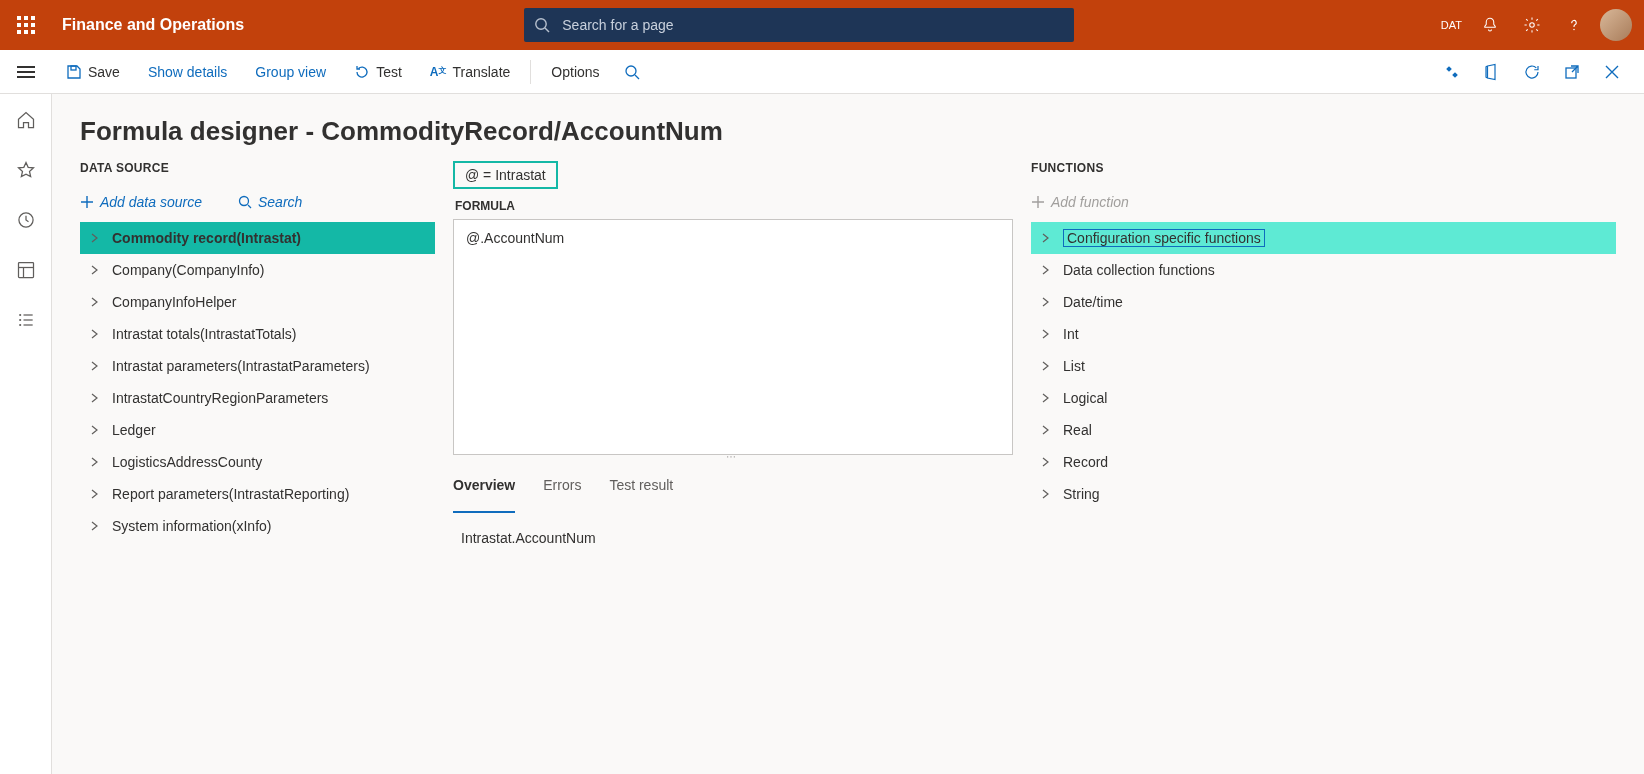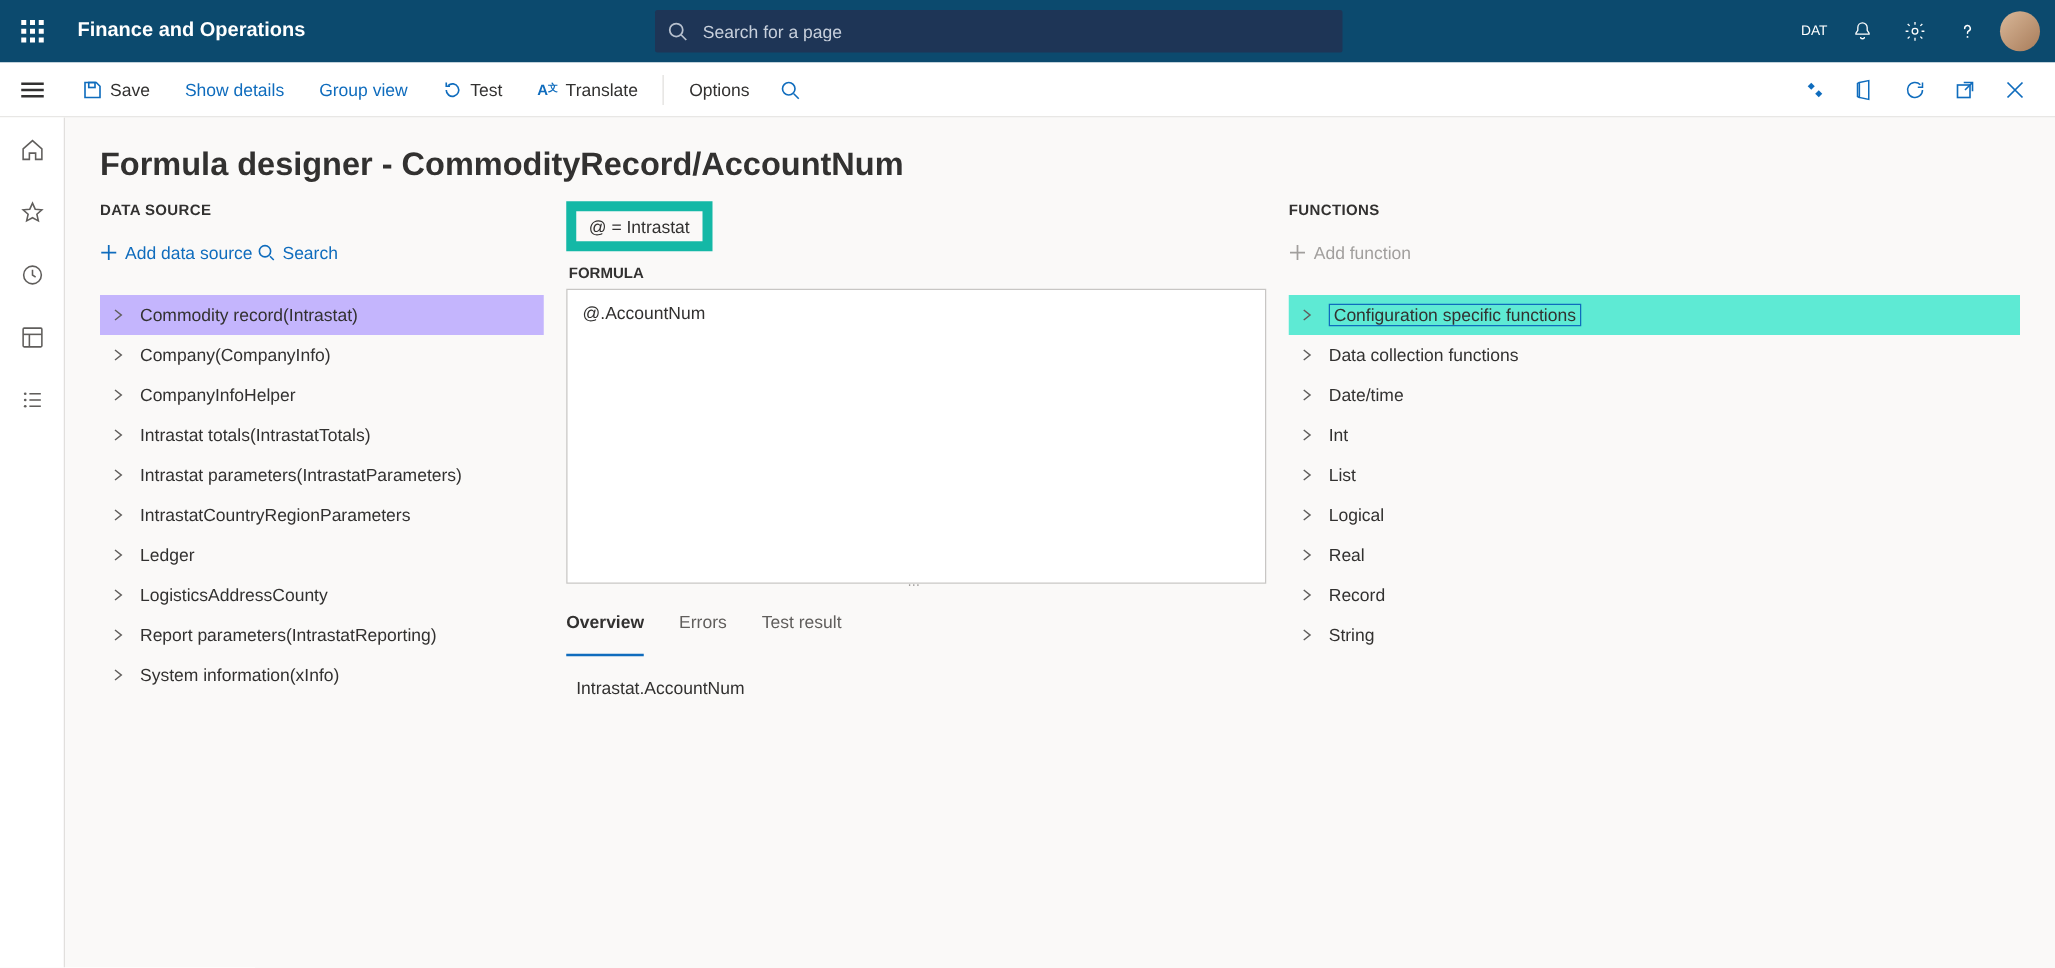--- a/index.html
+++ b/index.html
@@ -1,20 +1,20 @@
 <!DOCTYPE html>
 <html><head>
 <meta charset="utf-8">
 <style>
   * { box-sizing: border-box; }
   html, body { margin:0; padding:0; height:100%; font-family: "Segoe UI", Arial, sans-serif; font-size:14px; color:#323130; background:#fff; }
   body { display:flex; flex-direction:column; height:774px; width:1644px; overflow:hidden; }
 
   
-  .topbar { height:50px; background:#0c4a6e; color:#fff; display:flex; align-items:center; padding:0 8px; }
+  .topbar { height:50px; background:#c2410c; color:#fff; display:flex; align-items:center; padding:0 8px; }
   .waffle { width:36px; height:36px; display:flex; align-items:center; justify-content:center; cursor:pointer;}
   .dot-grid { display:grid; grid-template-columns:repeat(3,4px); grid-template-rows:repeat(3,4px); gap:3px;}
   .dot-grid span { width:4px; height:4px; background:#fff; display:block;}
   .brand { font-size:16px; font-weight:600; margin-left:18px; }
   .search-wrap { margin-left:280px; width:550px; height:34px; background:#1e3556; border-radius:2px; display:flex; align-items:center; padding:0 10px; color:#c8d0dc;}
   .search-wrap svg { opacity:.9;}
   .search-wrap input { background:transparent; border:none; outline:none; color:#c8d0dc; font-size:14px; margin-left:10px; width:100%;}
   .search-wrap input::placeholder { color:#c8d0dc; }
   .top-right { margin-left:auto; display:flex; align-items:center; gap:2px;}
   .top-right .txt { font-size:11px; margin-right:6px;}
@@ -42,33 +42,33 @@
   .main { flex:1; padding:16px 28px 0 28px; display:flex; flex-direction:column; min-width:0;}
   .page-title { font-size:26px; font-weight:600; color:#323130; margin:6px 0 14px 0;}
 
   .columns { flex:1; display:flex; gap:18px; min-height:0;}
   .col { display:flex; flex-direction:column; min-width:0;}
   .col.left { width:355px;}
   .col.mid { width:560px;}
   .col.right { flex:1;}
 
   .section-label { font-size:12px; font-weight:600; color:#323130; letter-spacing:.3px; margin-bottom:14px;}
-  .toolbar-row { display:flex; gap:4px; align-items:center; margin-bottom:20px; min-height:26px;}
+  .toolbar-row { display:flex; gap:36px; align-items:center; margin-bottom:6px; min-height:26px;font-style:italic;}
   .linkbtn { color:#0f6cbd; display:flex; align-items:center; gap:6px; cursor:pointer;}
   .linkbtn.disabled { color:#a19f9d; cursor:default;}
 
   .tree { border-top:1px solid transparent;}
   .tree-item { display:flex; align-items:center; gap:12px; height:32px; padding-left:10px; cursor:pointer; color:#323130;}
-  .tree-item.selected { background:#c4b5fd; }
+  .tree-item.selected { background:#14b8a6;font-weight:bold; }
   .tree-item.selected-right { background:#5eead4;}
   .tree-item .caret { width:10px; display:flex; justify-content:center;}
   .caret svg { display:block;}
   .func-selected-box { outline:1px solid #0f6cbd; outline-offset:-1px; padding:1px 4px;}
 
-  .badge-highlight { border:8px solid #14b8a6; padding:4px 10px; display:inline-block; color:#323130;}
+  .badge-highlight { border:2px solid #14b8a6; padding:4px 10px; display:inline-block; color:#323130;}
   .formula-label { font-size:12px; font-weight:600; margin:10px 0 6px 2px;}
   .formula-box { border:1px solid #c8c6c4; background:#fff; height:236px; padding:10px 12px; font-size:14px; color:#323130;}
   .drag-dots { text-align:center; color:#a19f9d; height:8px; letter-spacing:4px; font-size:10px; line-height:4px; user-select:none;}
 
   .tabs { display:flex; gap:28px; margin-top:14px; border-bottom:1px solid transparent;}
   .tab { padding-bottom:18px; cursor:pointer; color:#605e5c;}
   .tab.active { color:#323130; font-weight:600; border-bottom:2px solid #0f6cbd;}
   .overview-text { margin:16px 0 0 8px; color:#323130;}
 
   svg { overflow:visible;}

